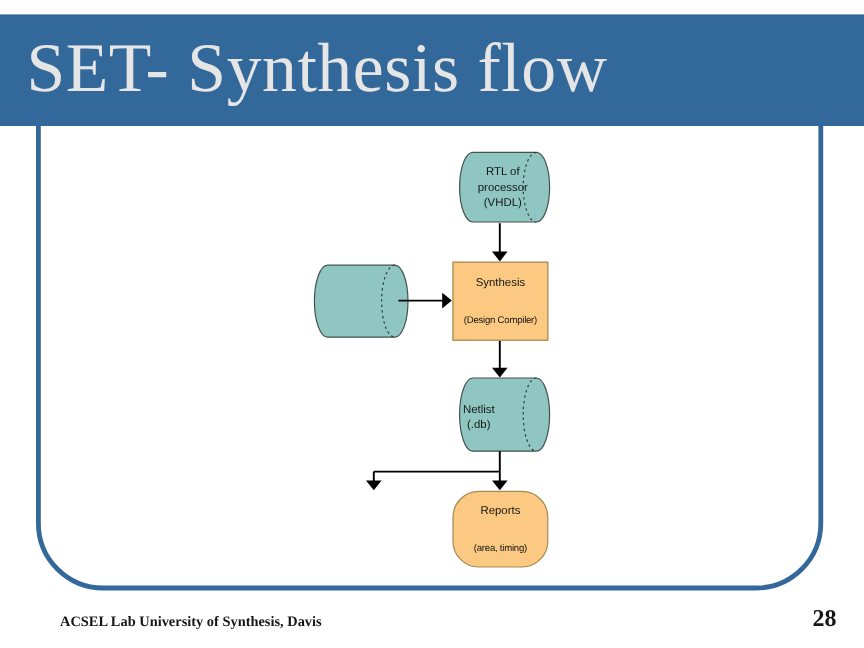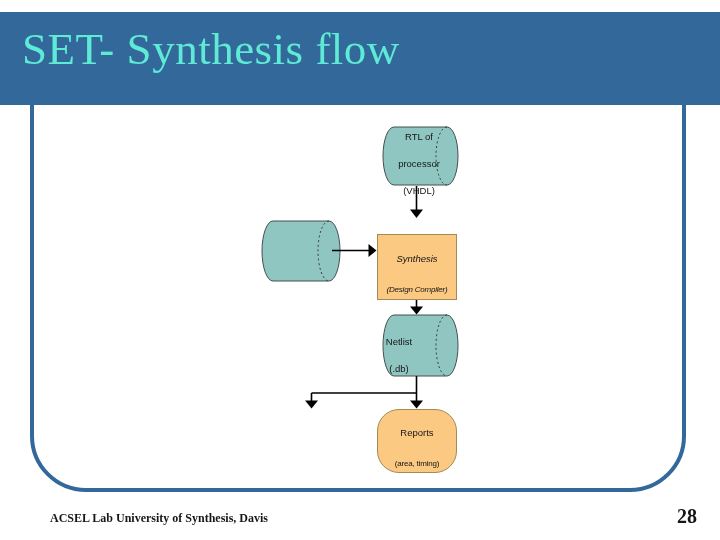--- a/index.html
+++ b/index.html
@@ -8,21 +8,21 @@
     overflow:hidden; font-family:"Liberation Sans", sans-serif;
   }
   
   .title-bar {
     position:absolute; left:0; top:12px; width:720px; height:93px;
     background:var(--header-blue, #33689B); z-index:2;
   }
   .title-bar h1 {
     margin:0; padding:13px 0 0 22px;
     font-family:"Liberation Serif", serif; font-weight:400;
-    font-size:45px; line-height:1.1; color:#5eead4; letter-spacing:0.5px;
+    font-size:58px; line-height:1.1; color:#e5e5e5; letter-spacing:0.5px;
     white-space:nowrap;
   }
   
   .content-frame {
     position:absolute; left:30px; top:60px; width:648px; height:424px;
     border:4px solid var(--frame-blue, #33689B);
     border-radius:16px 16px 56px 56px;
     z-index:1; background:#ffffff;
   }
   .diagram-svg { position:absolute; left:0; top:0; z-index:3; pointer-events:none; }
@@ -33,26 +33,26 @@
   
   .node-label, .proc-box {
     position:absolute; z-index:4; display:flex; flex-direction:column;
     align-items:center; justify-content:center; text-align:center;
     color:#151515; line-height:13px;
   }
   .proc-box {
     background:var(--node-orange, #FBC981);
     border:1px solid #a38a57;
   }
-  .lbl-main { font-size:9.5px;margin-top:14px; }
+  .lbl-main { font-size:9.5px; }
   .lbl-sub  { font-size:8px; margin-top:18px; letter-spacing:-0.2px; }
   .rtl-label      { left:383px; top:127px; width:72px; height:58px; }
   .stdcell-label  { left:262px; top:221px; width:74px; height:60px; }
   .netlist-label  { left:363px; top:315px; width:72px; height:66px; }
-  .synthesis-box  { left:377px; top:234px; width:78px; height:64px;font-style:italic; }
+  .synthesis-box  { left:377px; top:218px; width:78px; height:64px; }
   .power-box      { left:274px; top:409px; width:78px; height:62px; }
   .reports-box    { left:377px; top:409px; width:78px; height:62px;border-radius:22px; }
   
   .footer-text {
     position:absolute; left:50px; top:511px; z-index:5;
     font-family:"Liberation Serif", serif; font-weight:700;
     font-size:12px; color:#161616; white-space:nowrap;
   }
   .page-number {
     position:absolute; left:653px; top:505px; z-index:5;

